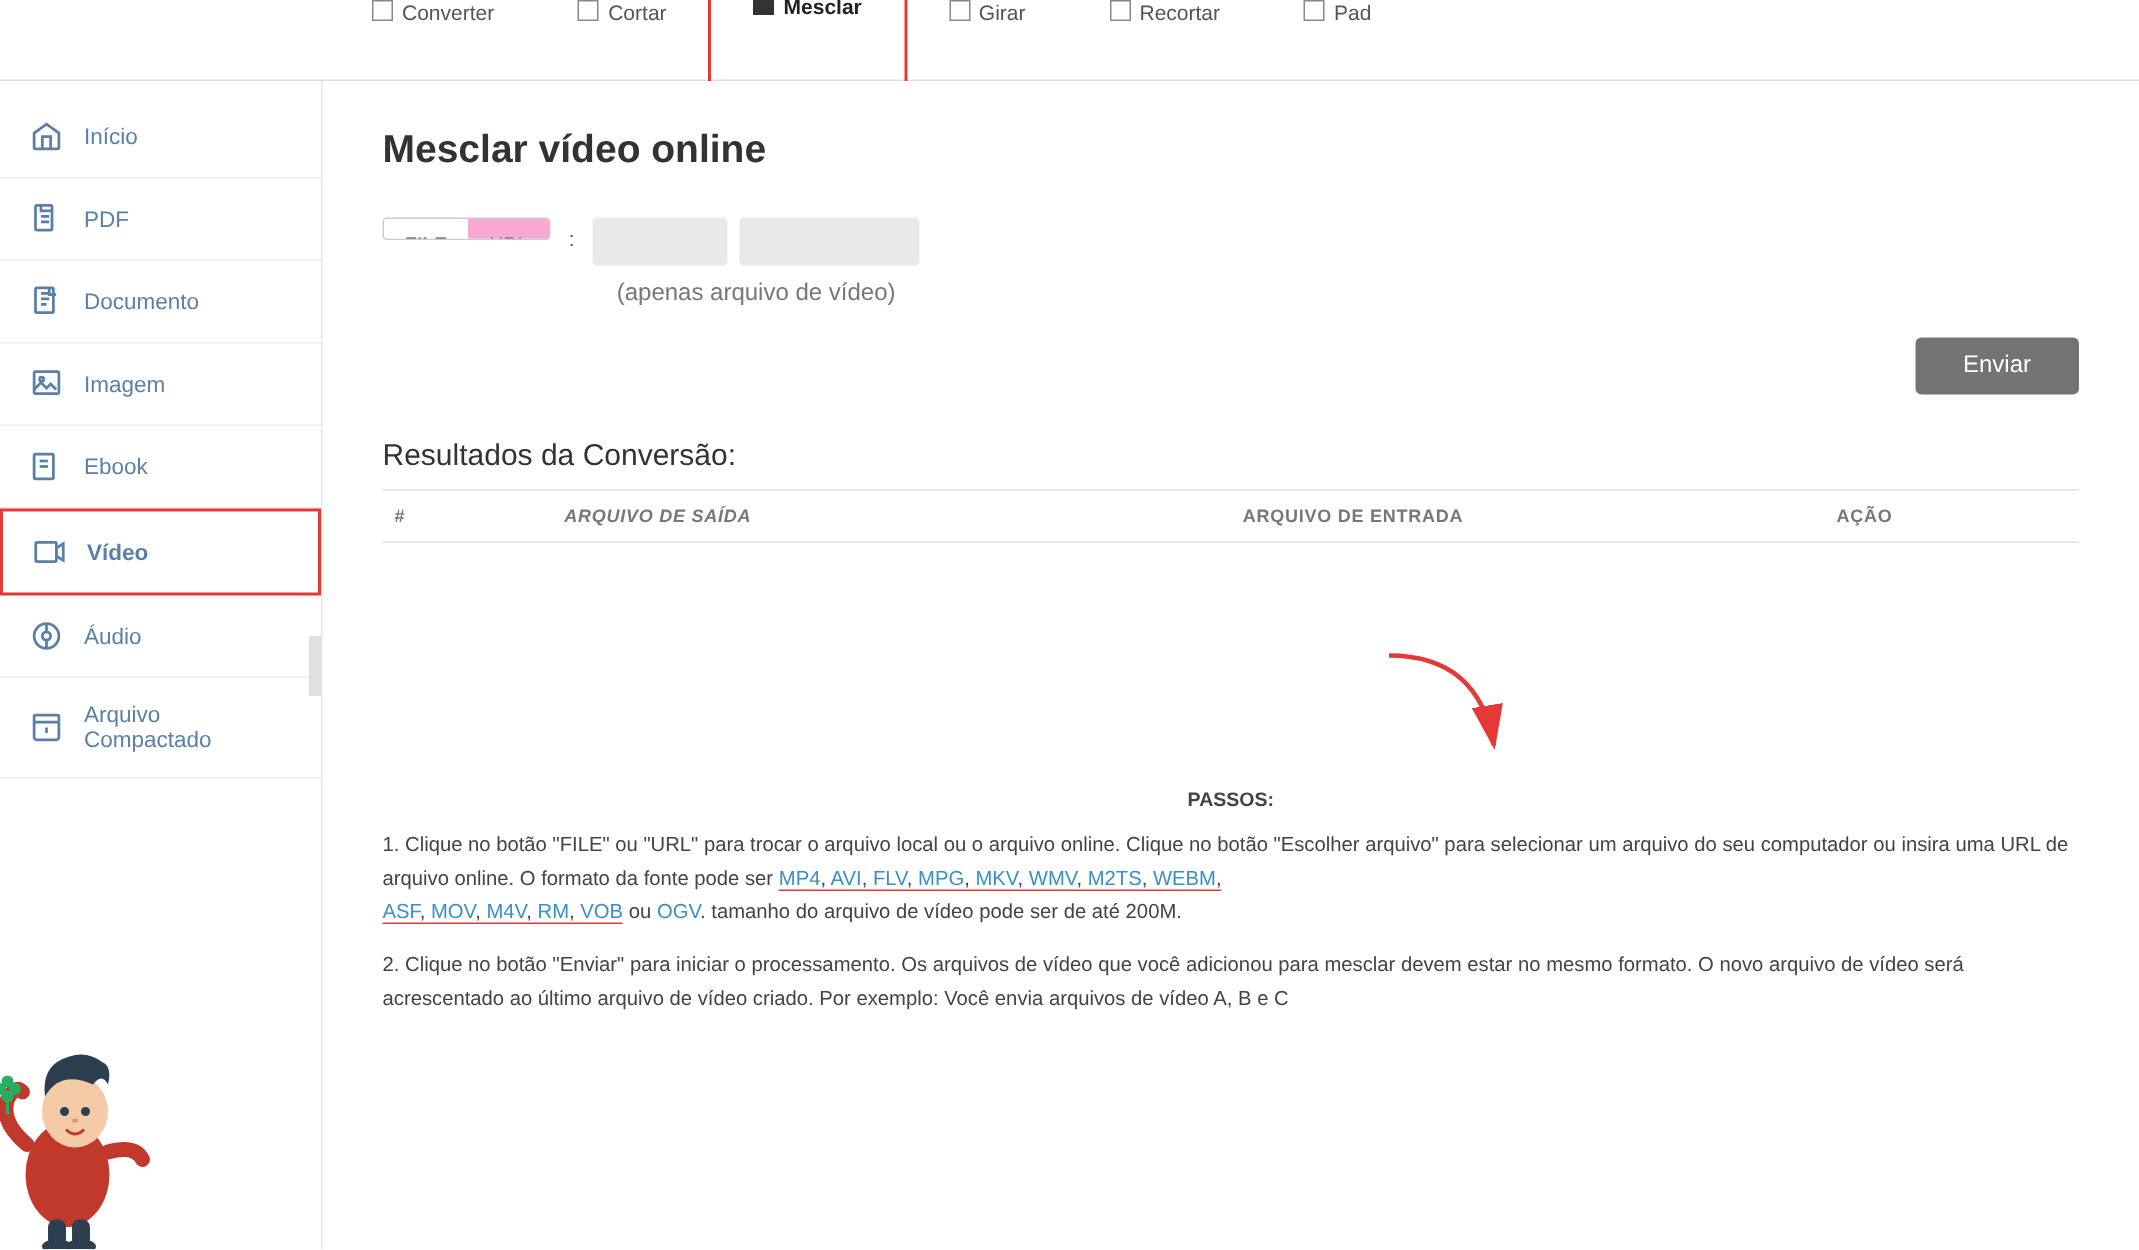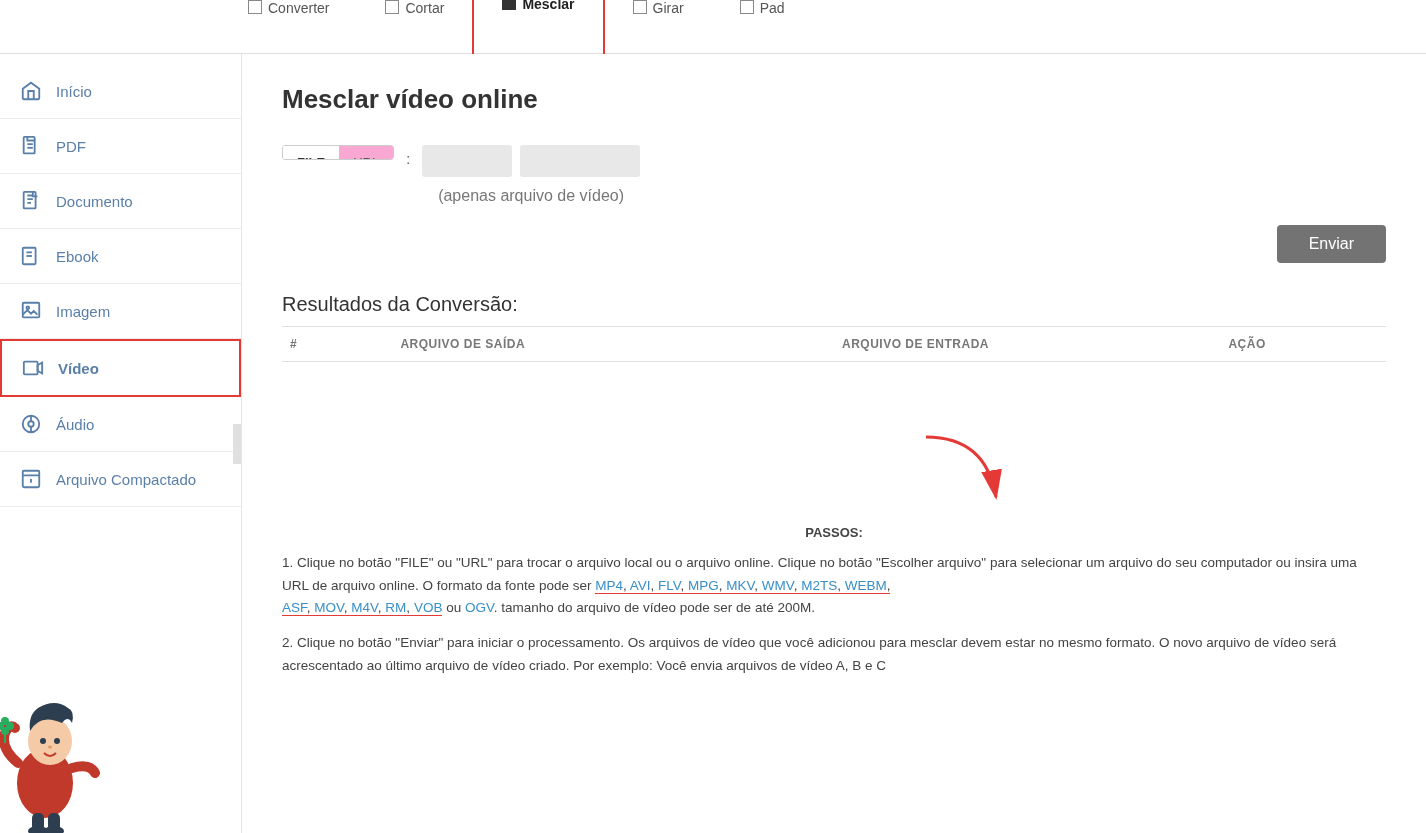--- a/index.html
+++ b/index.html
@@ -49,21 +49,21 @@
 
     
     .main-layout {
       display: flex;
       flex: 1;
       overflow: hidden;
     }
 
     
     .sidebar {
-      width: 242px;
+      width: 215px;
       background: #fff;
       border-right: 1px solid #e5e5e5;
       flex-shrink: 0;
       padding-top: 10px;
       position: relative;
       overflow: hidden;
     }
     .sidebar-item {
       display: flex;
       align-items: center;
@@ -217,21 +217,21 @@
       border-top: 1px solid #e0e0e0;
       border-bottom: 1px solid #e0e0e0;
       padding: 10px 8px;
     }
     .results-table td {
       padding: 10px 8px;
       font-size: 13px;
       color: #555;
     }
     .col-hash { width: 50px; }
-    .col-output { width: 40%; }
+    .col-output { width: 40%; font-style: italic; }
     .col-input { width: 35%; }
     .col-action { width: 15%; }
 
     
     .arrow-area {
       position: relative;
       height: 80px;
       margin-bottom: 10px;
     }
     .red-arrow {
@@ -298,20 +298,24 @@
   <button class="tab-item active">
     <span class="tab-icon filled"></span>
     <span>Mesclar</span>
   </button>
   <button class="tab-item">
     <span class="tab-icon"></span>
     <span>Girar</span>
   </button>
   <button class="tab-item">
     <span class="tab-icon"></span>
+    <span>Recortar</span>
+  </button>
+  <button class="tab-item">
+    <span class="tab-icon"></span>
     <span>Pad</span>
   </button>
 </div>
 
 <div class="main-layout">
 
   <div class="sidebar">
 
     <div class="sidebar-item">
       <svg class="sidebar-icon" viewBox="0 0 24 24" fill="none" stroke="#5a7fa8" stroke-width="2">
@@ -335,34 +339,34 @@
       <svg class="sidebar-icon" viewBox="0 0 24 24" fill="none" stroke="#5a7fa8" stroke-width="2">
         <rect x="4" y="2" width="13" height="18" rx="1"></rect>
         <path d="M8 6h6M8 10h6M8 14h4"></path>
         <path d="M14 2v5h5" stroke="#5a7fa8"></path>
       </svg>
       <span>Documento</span>
     </div>
 
     <div class="sidebar-item">
       <svg class="sidebar-icon" viewBox="0 0 24 24" fill="none" stroke="#5a7fa8" stroke-width="2">
+        <rect x="3" y="3" width="18" height="16" rx="1"></rect>
+        <circle cx="8.5" cy="8.5" r="1.5"></circle>
+        <path d="M3 16l5-5 4 4 3-3 4 4"></path>
+      </svg>
+      <span>Imagem</span>
+    </div>
+
+    <div class="sidebar-item">
+      <svg class="sidebar-icon" viewBox="0 0 24 24" fill="none" stroke="#5a7fa8" stroke-width="2">
         <rect x="3" y="3" width="14" height="18" rx="1"></rect>
         <line x1="7" y1="8" x2="13" y2="8"></line>
         <line x1="7" y1="12" x2="13" y2="12"></line>
       </svg>
       <span>Ebook</span>
-    </div>
-
-    <div class="sidebar-item">
-      <svg class="sidebar-icon" viewBox="0 0 24 24" fill="none" stroke="#5a7fa8" stroke-width="2">
-        <rect x="3" y="3" width="18" height="16" rx="1"></rect>
-        <circle cx="8.5" cy="8.5" r="1.5"></circle>
-        <path d="M3 16l5-5 4 4 3-3 4 4"></path>
-      </svg>
-      <span>Imagem</span>
     </div>
 
     <div class="sidebar-item active">
       <svg class="sidebar-icon" viewBox="0 0 24 24" fill="none" stroke="#5a7fa8" stroke-width="2">
         <rect x="2" y="5" width="15" height="14" rx="1"></rect>
         <path d="M17 9l5-3v12l-5-3V9z"></path>
       </svg>
       <span>Vídeo</span>
     </div>
 

